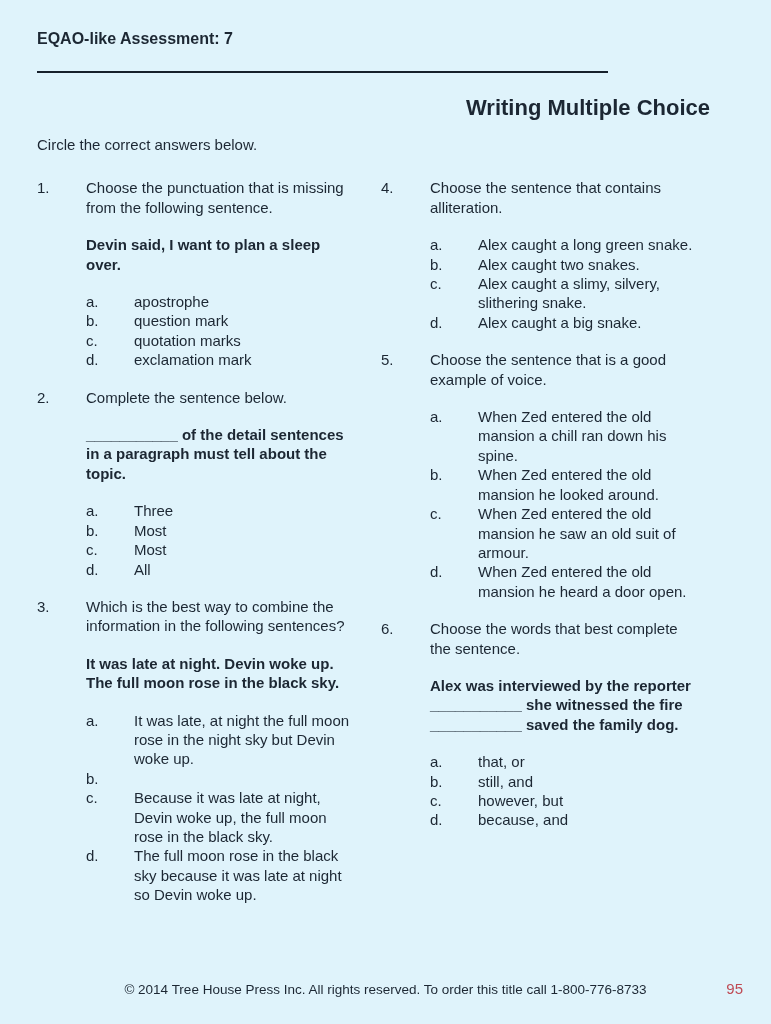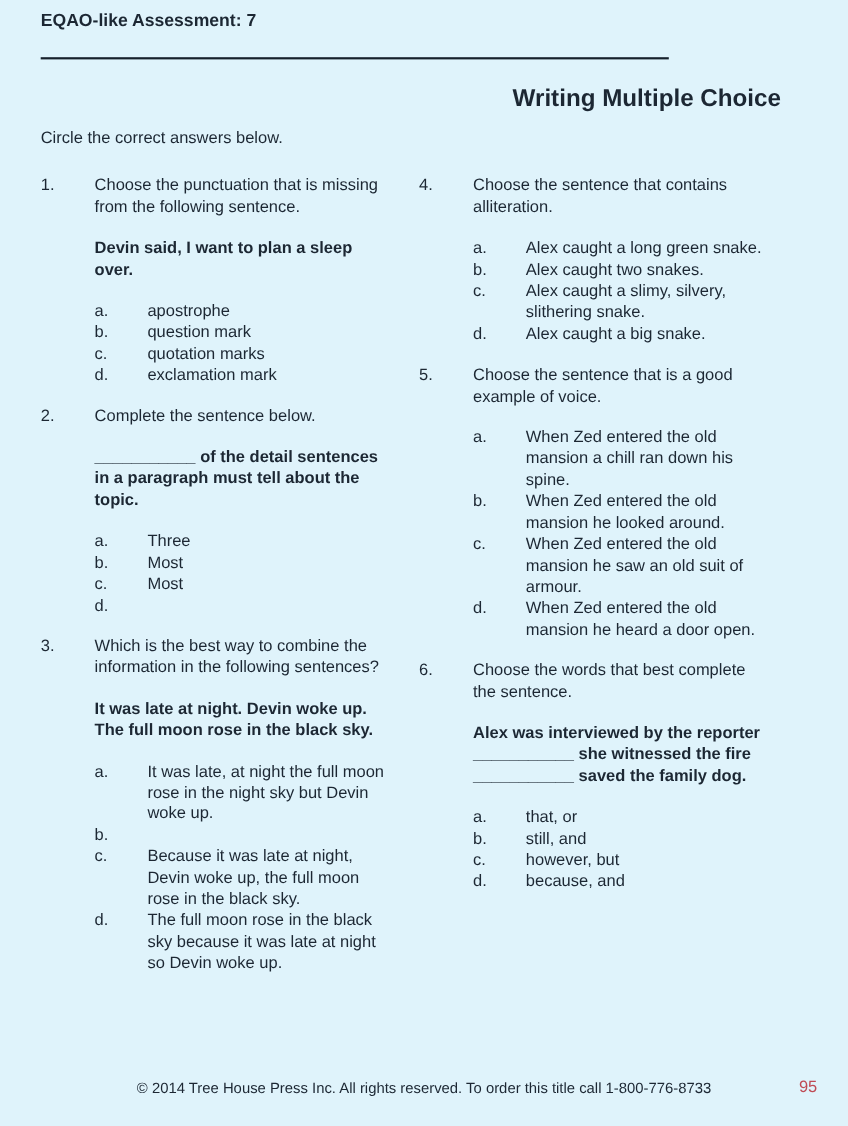--- a/index.html
+++ b/index.html
@@ -4,21 +4,21 @@
 <style>
   * { margin: 0; padding: 0; box-sizing: border-box; }
   html, body { width: 771px; height: 1024px; }
   body {
     background: #dff3fb;
     font-family: "Liberation Sans", sans-serif;
     color: #1c2733;
     position: relative;
     overflow: hidden;
   }
-  .page { padding-top: 9px; position: relative; height: 100%; border-radius: 31px; }
+  .page { padding-top: 28px; position: relative; height: 100%; border-radius: 31px; }
 
   .assess-header {
     margin-left: 37px;
     font-size: 16px;
     font-weight: bold;
     line-height: 22px;
   }
   .header-rule {
     margin: 21px 0 0 37px;
     width: 571px;
@@ -162,20 +162,21 @@
               <div class="option">
                 <span class="opt-letter">b.</span>
                 <span class="opt-text">Most</span>
               </div>
               <div class="option">
                 <span class="opt-letter">c.</span>
                 <span class="opt-text">Most</span>
               </div>
               <div class="option">
                 <span class="opt-letter">d.</span>
+                <span class="opt-text">All</span>
               </div>
             </div>
           </div>
         </div>
 
         <div class="question">
           <div class="q-num">3.</div>
           <div class="q-body">
             <div class="q-prompt">Which is the best way to combine the
 information in the following sentences?</div>

